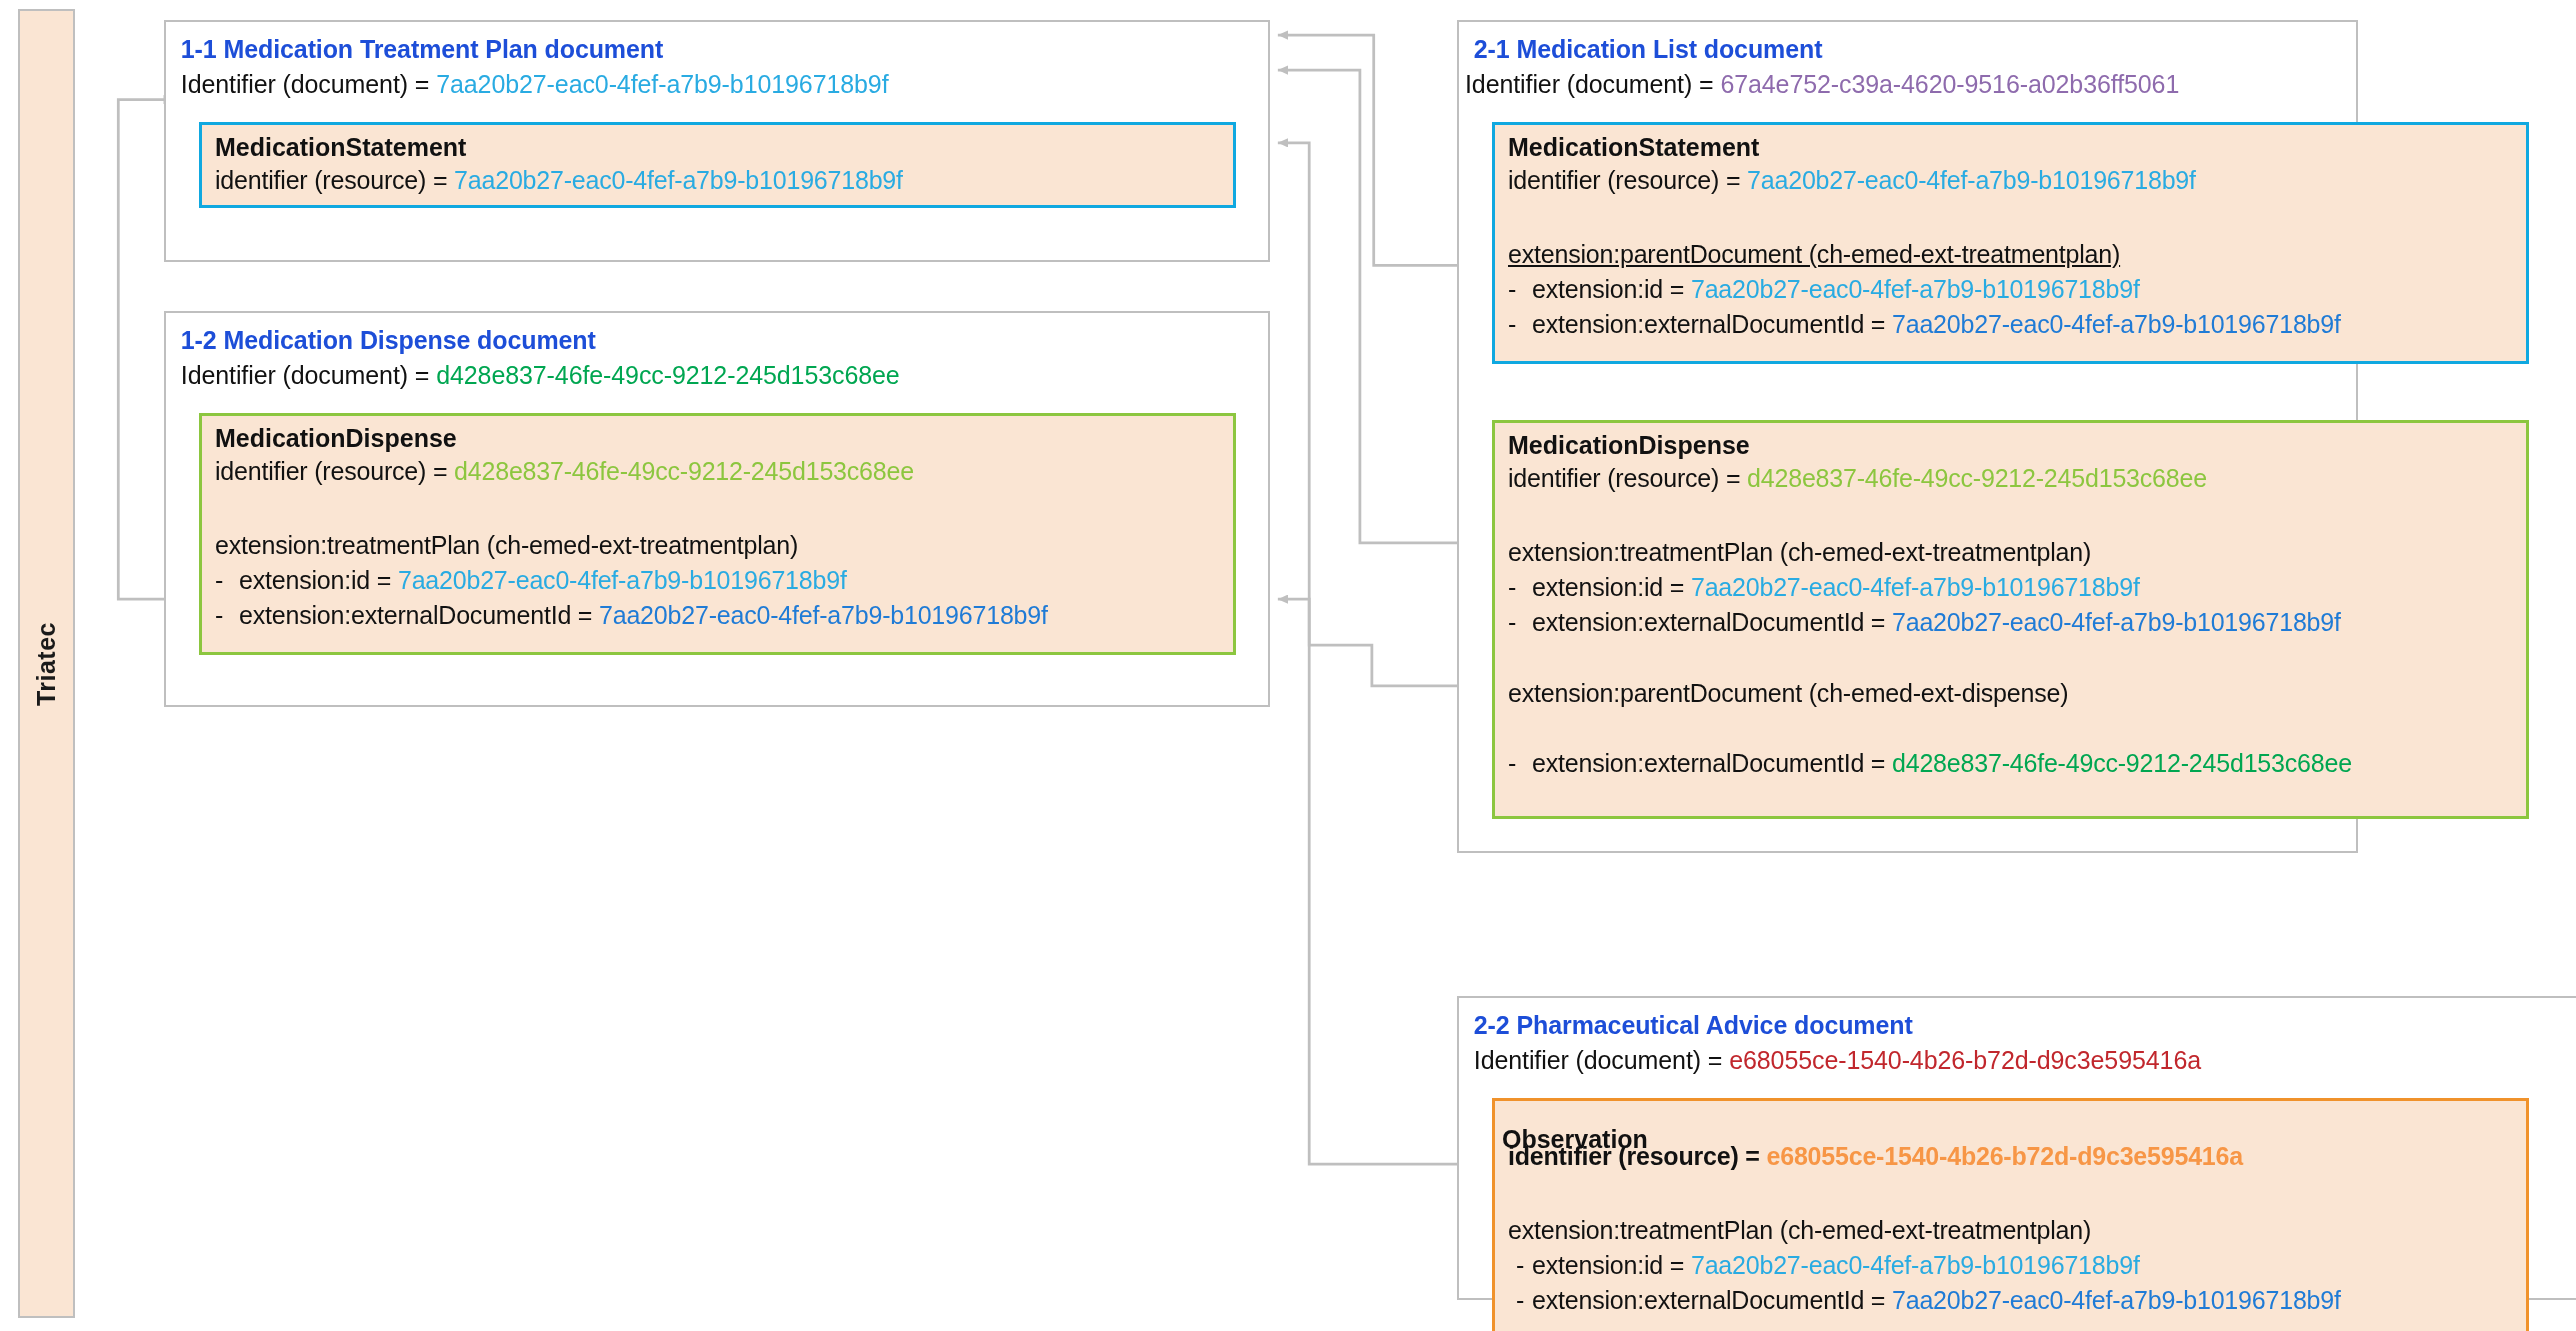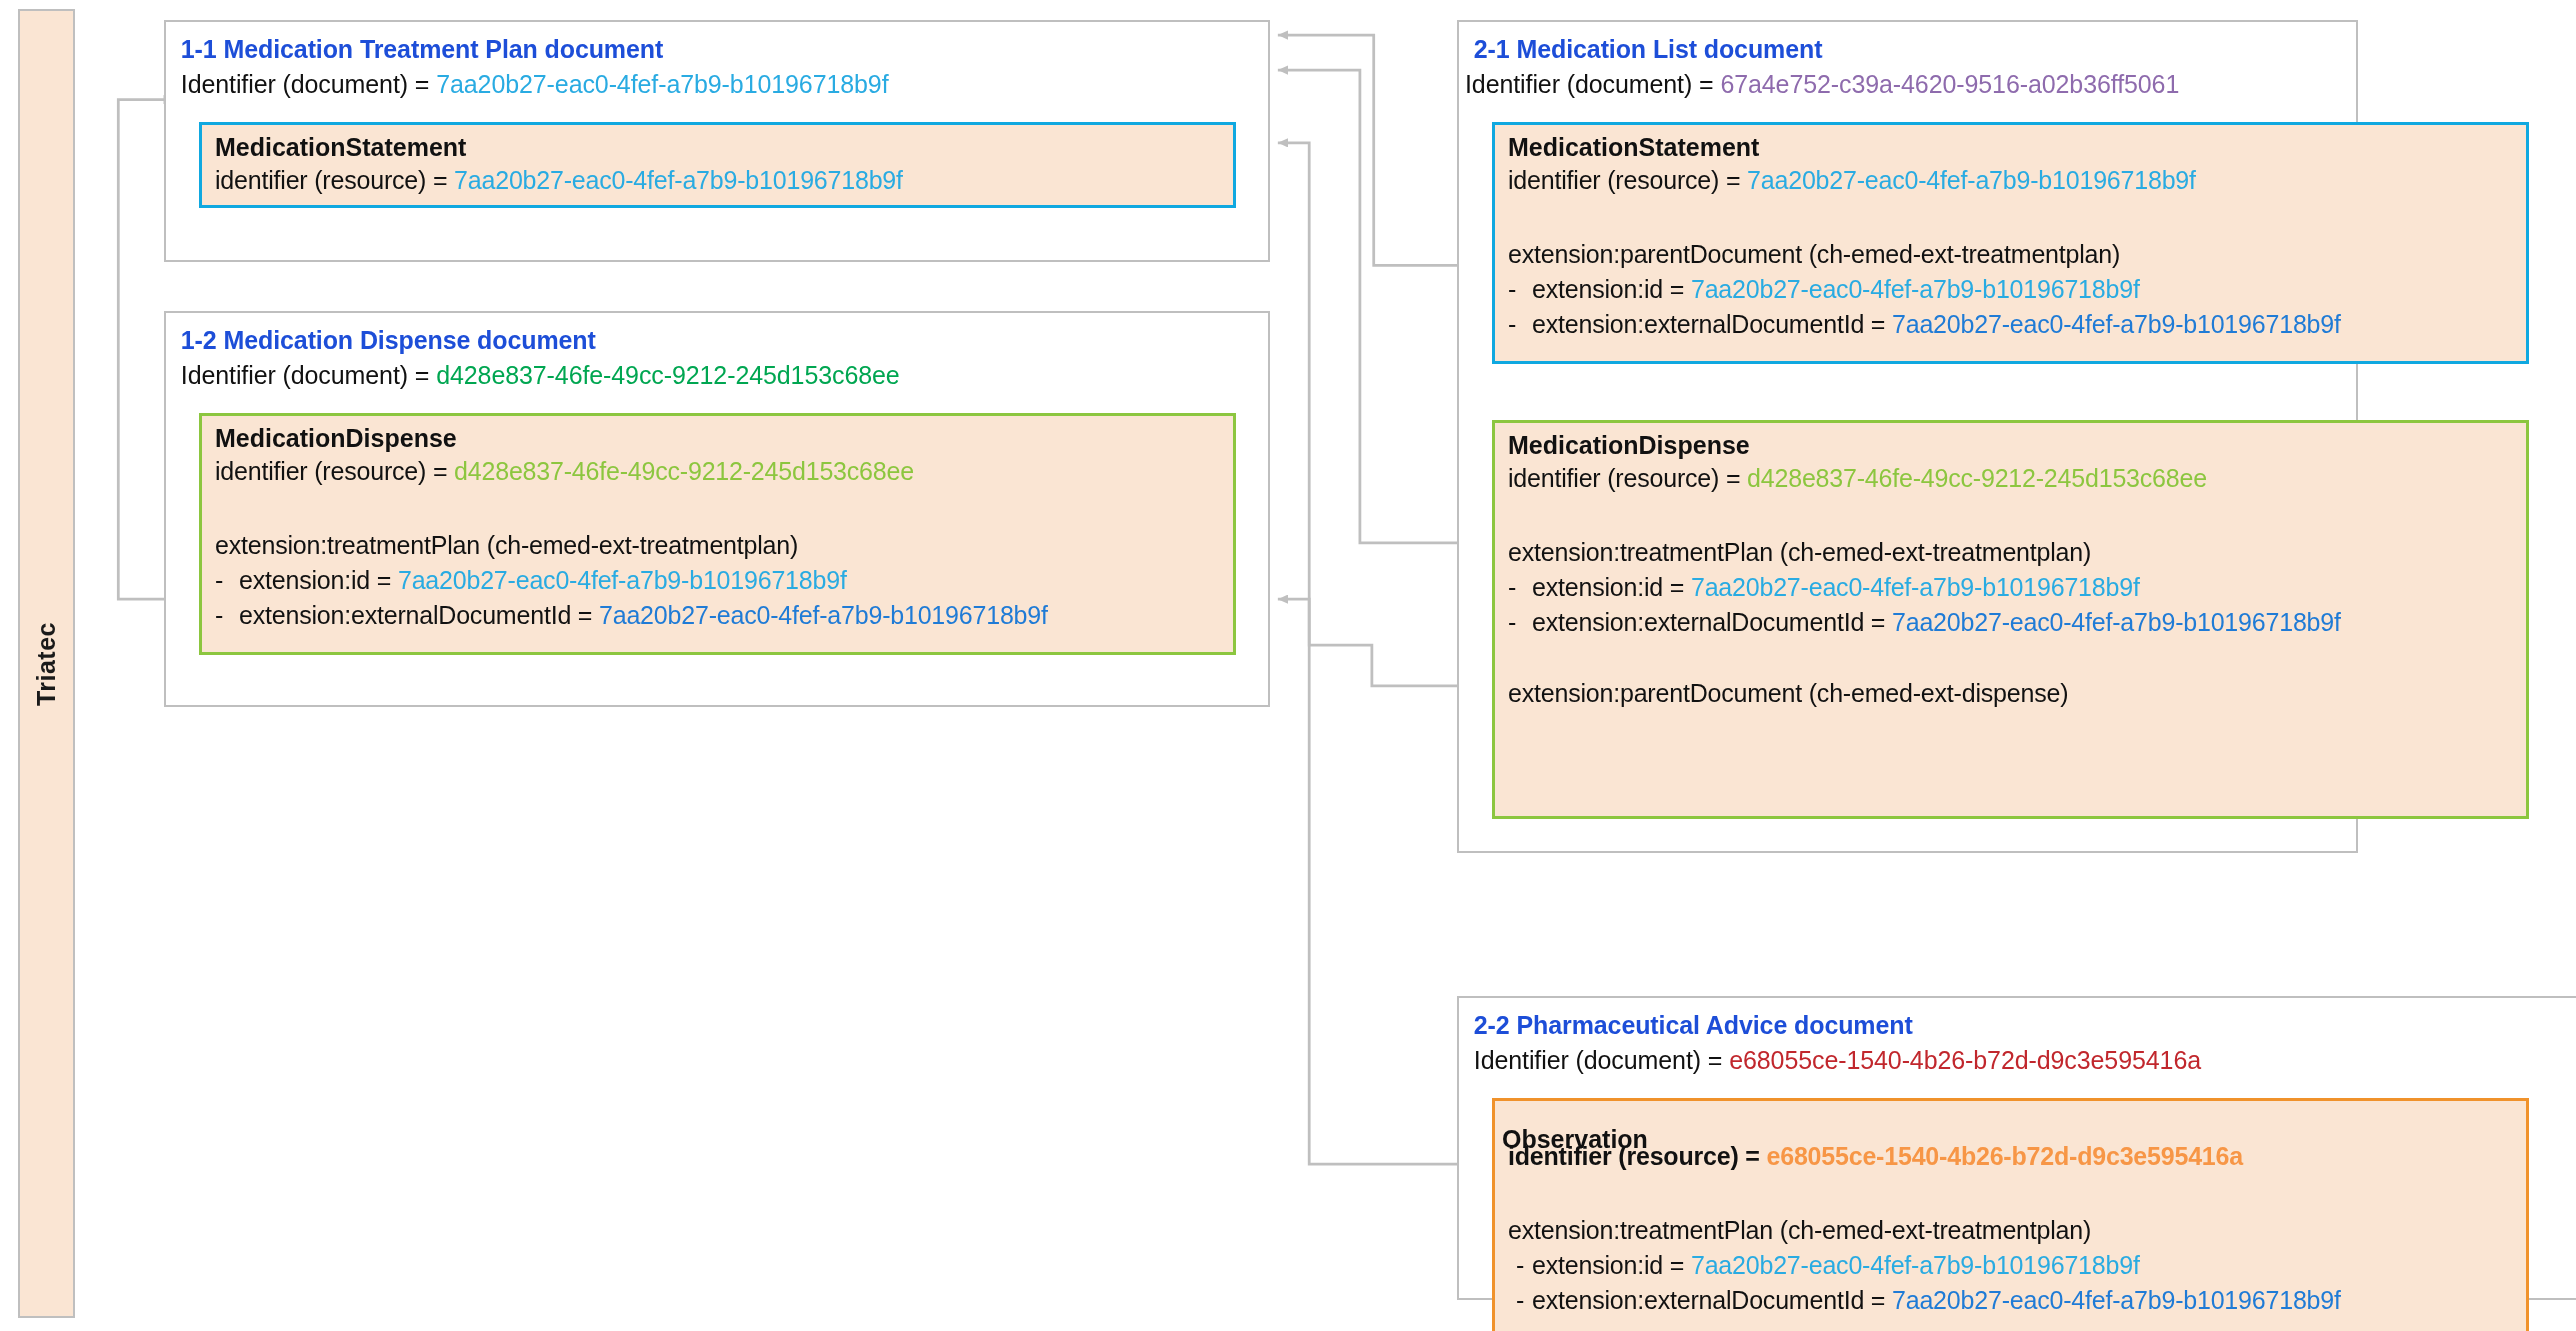--- a/index.html
+++ b/index.html
@@ -159,21 +159,21 @@
     <div class="doc-title" style="left:14.8px; top:13px;">2-1 Medication List document</div>
     <div class="doc-id" style="left:6px; top:48px;">
       <span>Identifier (document) = </span><span class="v-purple">67a4e752-c39a-4620-9516-a02b36ff5061</span>
     </div>
 
     <div class="res blue" style="left:33px; top:100px; width:1037px; height:242px;">
       <div class="res-title" style="left:13px; top:8.3px;">MedicationStatement</div>
       <div class="res-line" style="left:13px; top:41px;">
         <span>identifier (resource) = </span><span class="v-ltblue">7aa20b27-eac0-4fef-a7b9-b10196718b9f</span>
       </div>
-      <div class="res-line" style="left:13px; top:115px;">extension:parentDocument (ch-emed-ext-treatmentplan)</div>
+      <div class="res-line" style="left:13px; top:115px;text-decoration:underline;">extension:parentDocument (ch-emed-ext-treatmentplan)</div>
       <div class="res-line bullet" style="left:13px; top:150px;">
         <span class="bullet-dash">-</span><span>extension:id = </span><span class="v-ltblue">7aa20b27-eac0-4fef-a7b9-b10196718b9f</span>
       </div>
       <div class="res-line bullet" style="left:13px; top:185px;">
         <span class="bullet-dash">-</span><span>extension:externalDocumentId = </span><span class="v-blue">7aa20b27-eac0-4fef-a7b9-b10196718b9f</span>
       </div>
     </div>
 
     <div class="res green" style="left:33px; top:398px; width:1037px; height:399px;">
       <div class="res-title" style="left:13px; top:8.3px;">MedicationDispense</div>
@@ -181,20 +181,23 @@
         <span>identifier (resource) = </span><span class="v-ltgreen">d428e837-46fe-49cc-9212-245d153c68ee</span>
       </div>
       <div class="res-line" style="left:13px; top:115px;">extension:treatmentPlan (ch-emed-ext-treatmentplan)</div>
       <div class="res-line bullet" style="left:13px; top:150px;">
         <span class="bullet-dash">-</span><span>extension:id = </span><span class="v-ltblue">7aa20b27-eac0-4fef-a7b9-b10196718b9f</span>
       </div>
       <div class="res-line bullet" style="left:13px; top:185px;">
         <span class="bullet-dash">-</span><span>extension:externalDocumentId = </span><span class="v-blue">7aa20b27-eac0-4fef-a7b9-b10196718b9f</span>
       </div>
       <div class="res-line" style="left:13px; top:256px;">extension:parentDocument (ch-emed-ext-dispense)</div>
+      <div class="res-line bullet" style="left:13px; top:326px;">
+        <span class="bullet-dash">-</span><span>extension:externalDocumentId = </span><span class="v-green">d428e837-46fe-49cc-9212-245d153c68ee</span>
+      </div>
     </div>
   </div>
 
   <div class="doc" style="left:1457px; top:996px; width:1326px; height:304px;text-align:center;">
     <div class="doc-title" style="left:14.8px; top:13px;">2-2 Pharmaceutical Advice document</div>
     <div class="doc-id" style="left:14.8px; top:48px;">
       <span>Identifier (document) = </span><span class="v-red">e68055ce-1540-4b26-b72d-d9c3e595416a</span>
     </div>
 
     <div class="res orange" style="left:33px; top:100px; width:1037px; height:242px;">

